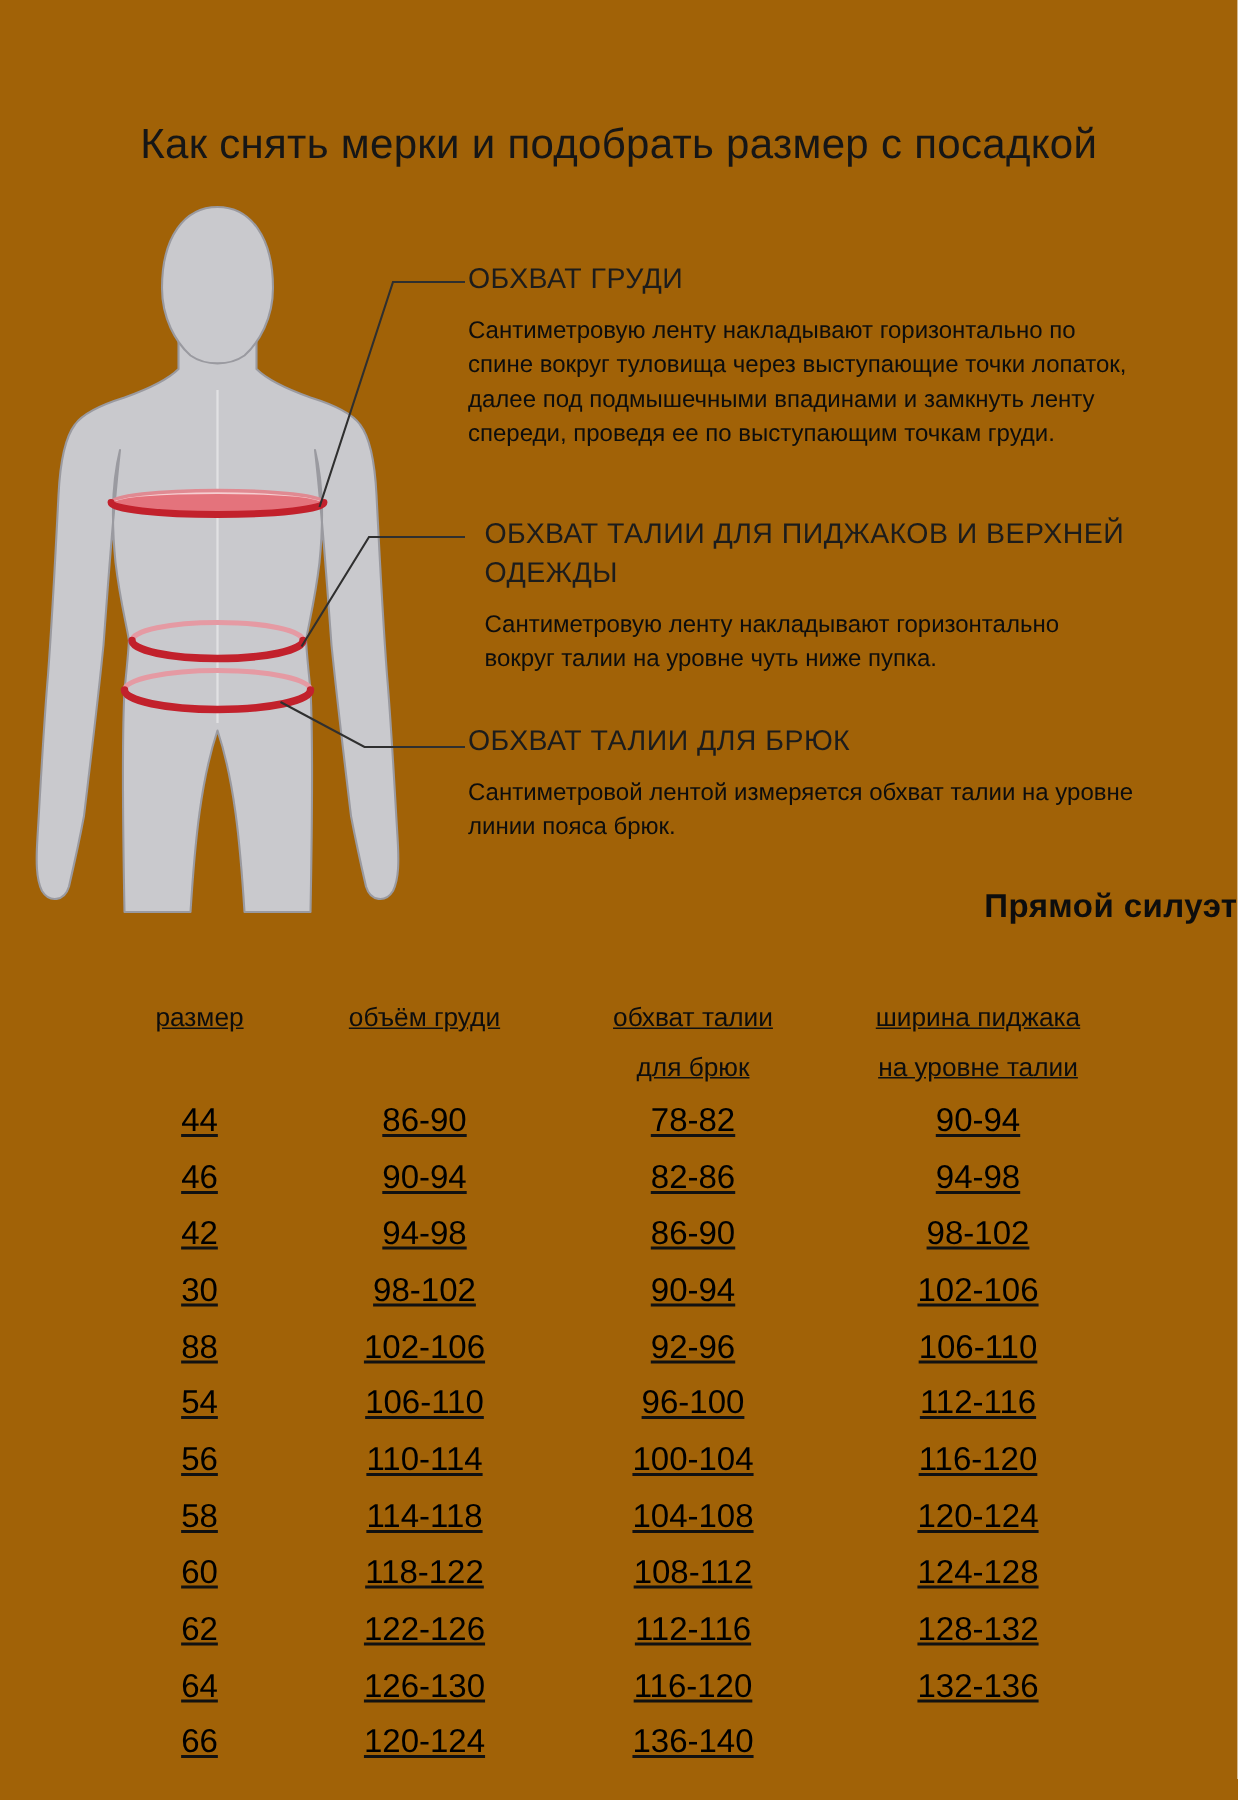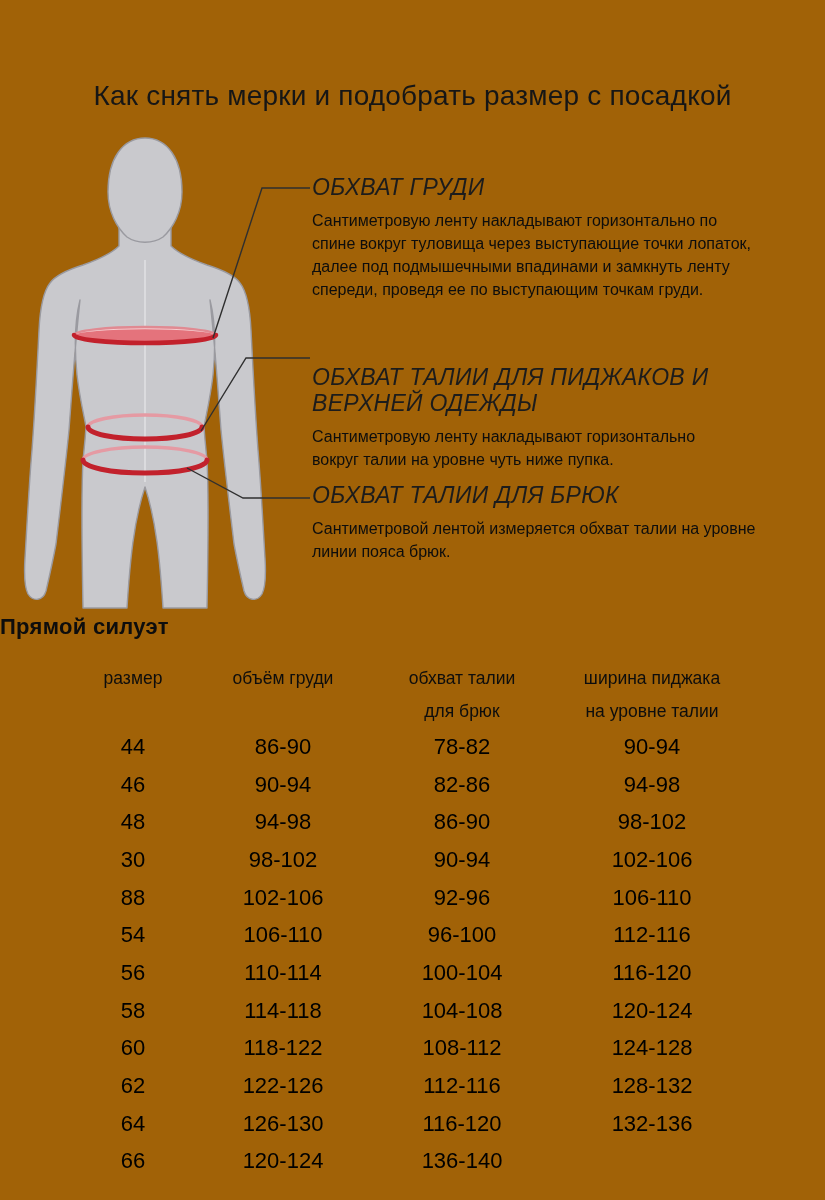--- a/index.html
+++ b/index.html
@@ -6,28 +6,28 @@
   .page{
     position:relative;width:825px;height:1200px;background:#a16207;
     font-family:"Liberation Sans","DejaVu Sans",sans-serif;color:#111;overflow:hidden;
   }
   .page-title{
     position:absolute;top:80px;left:0;width:825px;text-align:center;
     font-size:28px;font-weight:400;color:#161616;letter-spacing:.2px;white-space:nowrap;
   }
   .figure-svg{position:absolute;left:15px;top:130px;width:295px;height:480px;}
   .measure{position:absolute;left:312px;width:488px;}
-  .m1{top:174px;} .m2{top:364px;} .m3{top:482px;}
-  .m-head{font-size:23px;line-height:26px;color:#1c1c1c;letter-spacing:.3px;font-style:italic;}
+  .m1{top:174px;} .m2{top:344px;margin-left:11px;} .m3{top:482px;}
+  .m-head{font-size:19px;line-height:26px;color:#1c1c1c;letter-spacing:.3px;}
   .m-body{margin-top:9px;font-size:16px;line-height:23px;color:#0d0d0d;white-space:pre-line;width:470px;}
   .table-title{
-    position:absolute;top:614px;left:0;width:825px;text-align:left;
+    position:absolute;top:591px;left:0;width:825px;text-align:right;
     font-size:22px;font-weight:700;color:#0d0d0d;letter-spacing:.3px;
   }
-  .size-table{position:absolute;left:85px;top:662px;width:680px;}
+  .size-table{position:absolute;left:85px;top:662px;width:680px;text-decoration:underline;}
   .thead,.trow{display:grid;grid-template-columns:96px 204px 154px 226px;}
   .th{
     text-align:center;font-size:17.5px;line-height:33px;color:#0d0d0d;
     white-space:pre-line;height:66px;
   }
   .trow{height:37.7px;align-items:center;}
   .td{text-align:center;font-size:22px;color:#000;}
 </style>
 </head>
 <body>
@@ -123,21 +123,21 @@
       <div class="td">78-82</div>
       <div class="td">90-94</div>
     </div>
     <div class="trow">
       <div class="td">46</div>
       <div class="td">90-94</div>
       <div class="td">82-86</div>
       <div class="td">94-98</div>
     </div>
     <div class="trow">
-      <div class="td">48</div>
+      <div class="td">42</div>
       <div class="td">94-98</div>
       <div class="td">86-90</div>
       <div class="td">98-102</div>
     </div>
     <div class="trow">
       <div class="td">30</div>
       <div class="td">98-102</div>
       <div class="td">90-94</div>
       <div class="td">102-106</div>
     </div>

